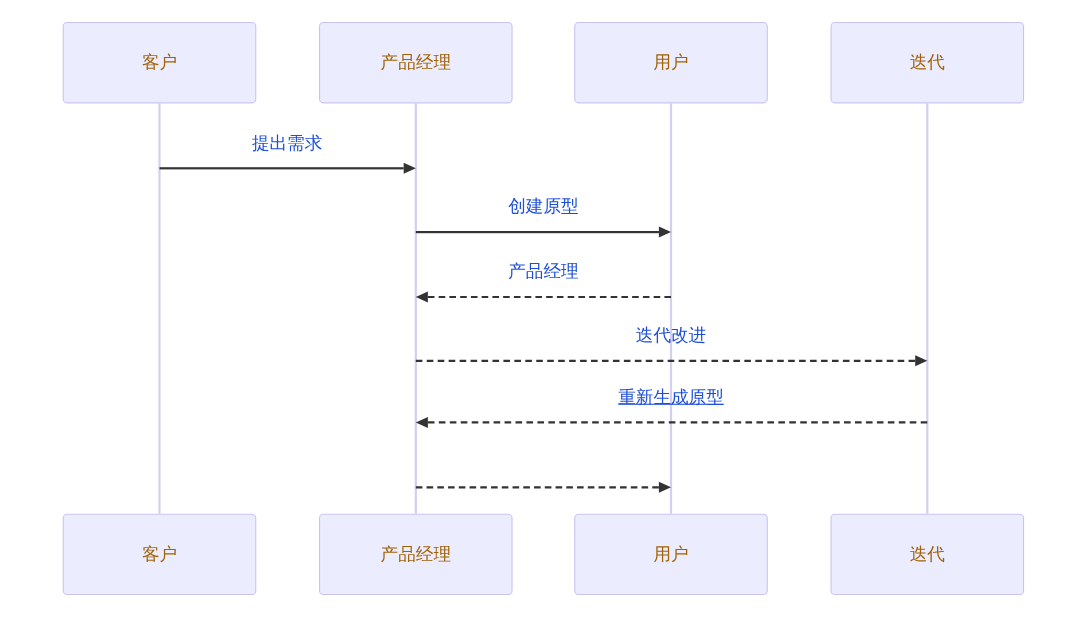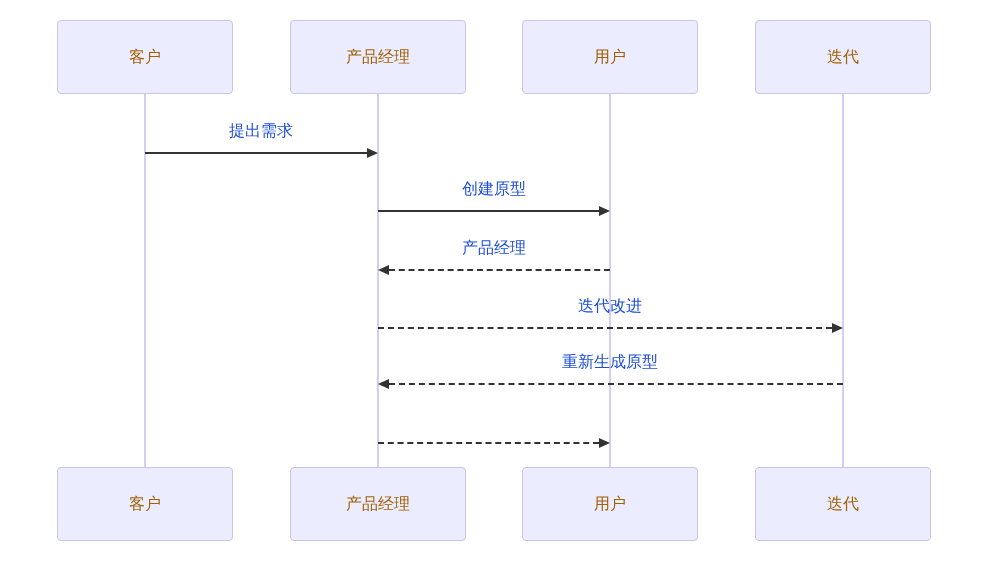--- a/index.html
+++ b/index.html
@@ -101,20 +101,20 @@
   <div class="arrowhead right" style="left:599px; top:206px;"></div>
 
   <div class="msg-label" style="left:494px; top:238px;">产品经理</div>
   <div class="msg-line dashed" style="left:389px; top:269px; width:221px;"></div>
   <div class="arrowhead left" style="left:378px; top:265px;"></div>
 
   <div class="msg-label" style="left:610px; top:296px;">迭代改进</div>
   <div class="msg-line dashed" style="left:378px; top:327px; width:454px;"></div>
   <div class="arrowhead right" style="left:832px; top:323px;"></div>
 
-  <div class="msg-label" style="left:610px; top:352px;">重新生成原型</div>
+  <div class="msg-label" style="left:610px; top:352px;text-decoration:underline;">重新生成原型</div>
   <div class="msg-line dashed" style="left:389px; top:383px; width:454px;"></div>
   <div class="arrowhead left" style="left:378px; top:379px;"></div>
 
   <div class="msg-line dashed" style="left:378px; top:442px; width:221px;"></div>
   <div class="arrowhead right" style="left:599px; top:438px;"></div>
 
 </div>
 
 </body></html>

